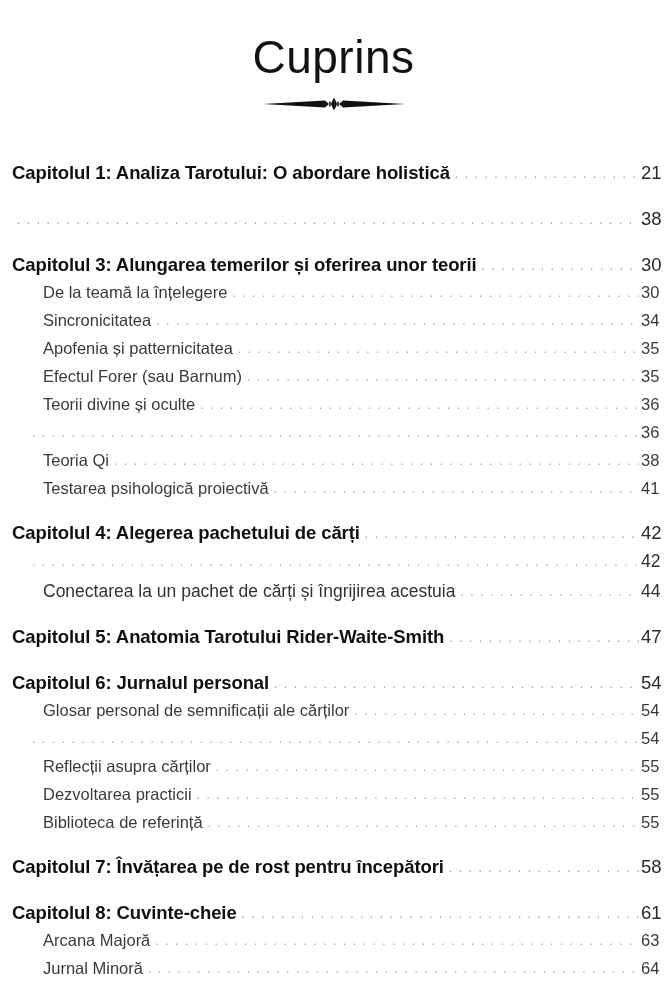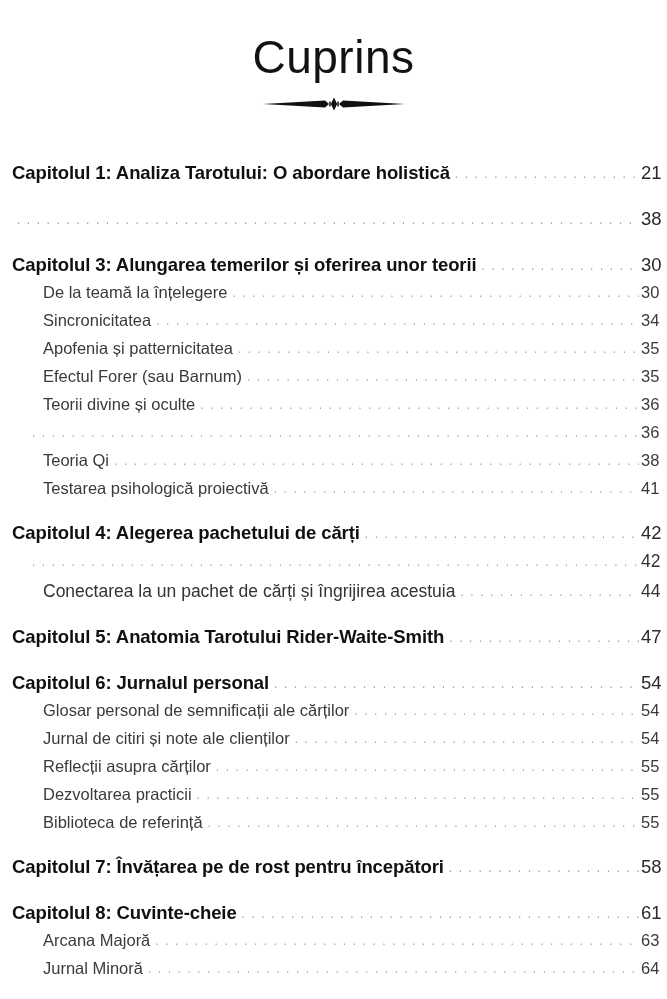--- a/index.html
+++ b/index.html
@@ -241,21 +241,20 @@
         <span class="toc-label">Capitolul 6: Jurnalul personal</span>
         <span class="toc-leader">. . . . . . . . . . . . . . . . . . . . . . . . . . . . . . . . . . . . . . . . . . . . . . . . . . . . . . . . . . . . . . . . . . . . . . . . . . . . . . . . . . . . . . . . . . . . . . . . . . . . . . . . . . . . . . . . . . . . . . . . . . . . . . . . . . . . . . . . . . . . . . . . . . . . . . . . . . . . . . . </span>
         <span class="toc-page">54</span>
       </li>
       <li class="toc-row level-sub">
         <span class="toc-label">Glosar personal de semnificații ale cărților</span>
         <span class="toc-leader">. . . . . . . . . . . . . . . . . . . . . . . . . . . . . . . . . . . . . . . . . . . . . . . . . . . . . . . . . . . . . . . . . . . . . . . . . . . . . . . . . . . . . . . . . . . . . . . . . . . . . . . . . . . . . . . . . . . . . . . . . . . . . . . . . . . . . . . . . . . . . . . . . . . . . . . . . . . . . . . </span>
         <span class="toc-page">54</span>
       </li>
       <li class="toc-row level-sub">
-        <span class="toc-label">Jurnal de citiri și note ale clienților</span>
         <span class="toc-leader">. . . . . . . . . . . . . . . . . . . . . . . . . . . . . . . . . . . . . . . . . . . . . . . . . . . . . . . . . . . . . . . . . . . . . . . . . . . . . . . . . . . . . . . . . . . . . . . . . . . . . . . . . . . . . . . . . . . . . . . . . . . . . . . . . . . . . . . . . . . . . . . . . . . . . . . . . . . . . . . </span>
         <span class="toc-page">54</span>
       </li>
       <li class="toc-row level-sub">
         <span class="toc-label">Reflecții asupra cărților</span>
         <span class="toc-leader">. . . . . . . . . . . . . . . . . . . . . . . . . . . . . . . . . . . . . . . . . . . . . . . . . . . . . . . . . . . . . . . . . . . . . . . . . . . . . . . . . . . . . . . . . . . . . . . . . . . . . . . . . . . . . . . . . . . . . . . . . . . . . . . . . . . . . . . . . . . . . . . . . . . . . . . . . . . . . . . </span>
         <span class="toc-page">55</span>
       </li>
       <li class="toc-row level-sub">
         <span class="toc-label">Dezvoltarea practicii</span>

